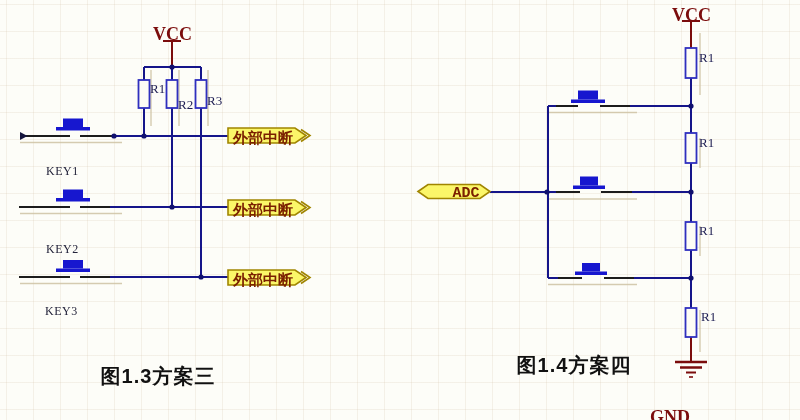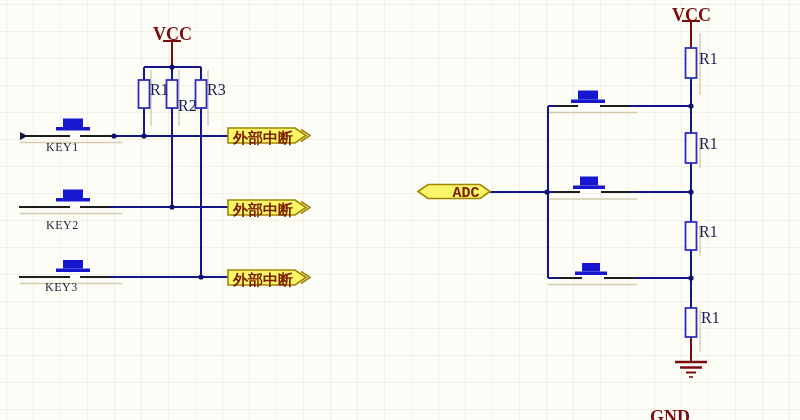--- a/index.html
+++ b/index.html
@@ -8,22 +8,22 @@
   #canvas{position:relative;width:800px;height:420px;
     background-color:#fdfdf8;
     background-image:
       linear-gradient(to right, rgba(214,198,170,0.22) 1px, transparent 1px),
       linear-gradient(to bottom, rgba(214,198,170,0.22) 1px, transparent 1px);
     background-size:27px 27px;
     background-position:6px 4px;}
   #schem{position:absolute;left:0;top:0;width:800px;height:420px;}
   .txt{position:absolute;white-space:nowrap;}
   .power{color:#7b0c0c;font-weight:bold;font-size:18px;text-align:center;}
-  .rlabel{color:#1c1c52;font-size:16px;text-align:right;}
-  .keylabel{color:#23233a;font-size:12px;letter-spacing:0.5px;}
+  .rlabel{color:#1c1c52;font-size:13px;text-align:right;}
+  .keylabel{color:#23233a;font-size:12px;letter-spacing:0.5px;margin-top:24px;}
   .porttext{color:#7b2000;font-weight:bold;font-size:15px;text-align:center;}
   .caption{color:#111;font-family:"Liberation Sans","DejaVu Sans",sans-serif;
            font-weight:700;font-size:20px;text-align:center;letter-spacing:1px;}
 </style>
 </head>
 <body>
 
 <div id="canvas">
 
   <svg id="schem" viewBox="0 0 800 420" xmlns="http://www.w3.org/2000/svg">
@@ -156,35 +156,37 @@
       <g stroke="#a08500" stroke-width="1.6" fill="#fbf669">
         <polygon points="418,191.5 428,184.5 480,184.5 490,191.5 480,198.5 428,198.5"></polygon>
       </g>
     </g>
   </svg>
 
   <div class="txt power" style="left:153px;top:24px;width:38px;">VCC</div>
 
   <div class="txt rlabel" style="left:150px;top:81px;">R1</div>
   <div class="txt rlabel" style="left:178px;top:81px;margin-top:16px;">R2</div>
-  <div class="txt rlabel" style="left:207px;top:81px;">R3</div>
+  <div class="txt rlabel" style="left:207px;top:93px;">R3</div>
 
   <div class="txt keylabel" style="left:46px;top:140px;">KEY1</div>
   <div class="txt keylabel" style="left:46px;top:218px;">KEY2</div>
   <div class="txt keylabel" style="left:45px;top:280px;">KEY3</div>
 
   <div class="txt porttext" style="left:230px;top:128.5px;width:66px;">外部中断</div>
   <div class="txt porttext" style="left:230px;top:200.5px;width:66px;">外部中断</div>
   <div class="txt porttext" style="left:230px;top:270.5px;width:66px;">外部中断</div>
 
+  <div class="txt caption" style="left:88px;top:363px;width:140px;">图1.3方案三</div>
 
   <div class="txt porttext" style="left:436px;top:185px;width:60px;font-family:Liberation Mono, monospace;">ADC</div>
 
   <div class="txt power" style="left:672px;top:5px;width:38px;">VCC</div>
 
   <div class="txt rlabel" style="left:699px;top:50px;">R1</div>
   <div class="txt rlabel" style="left:699px;top:135px;">R1</div>
   <div class="txt rlabel" style="left:699px;top:223px;">R1</div>
   <div class="txt rlabel" style="left:701px;top:309px;">R1</div>
 
   <div class="txt power" style="left:649px;top:379px;width:42px;margin-top:28px;">GND</div>
 
+  <div class="txt caption" style="left:504px;top:352px;width:140px;">图1.4方案四</div>
 </div>
 
 </body></html>

